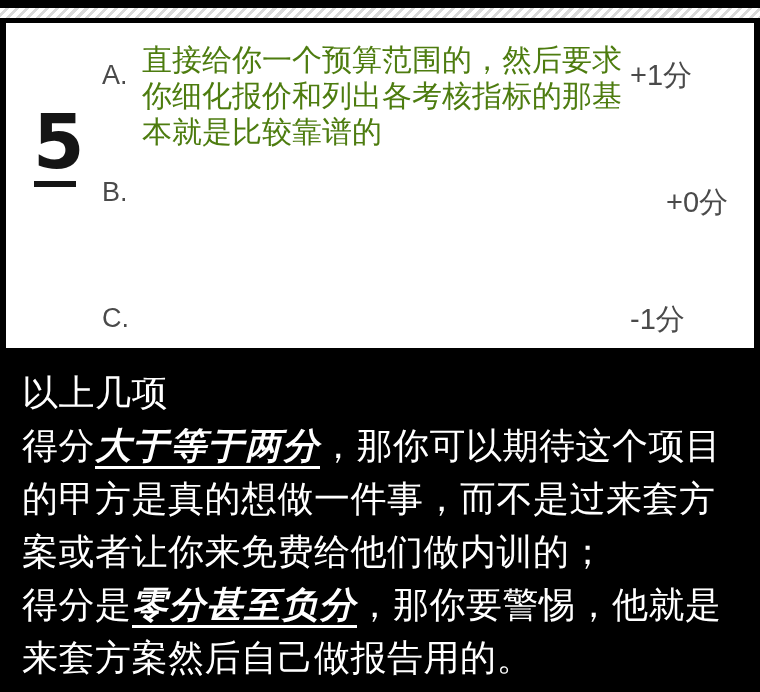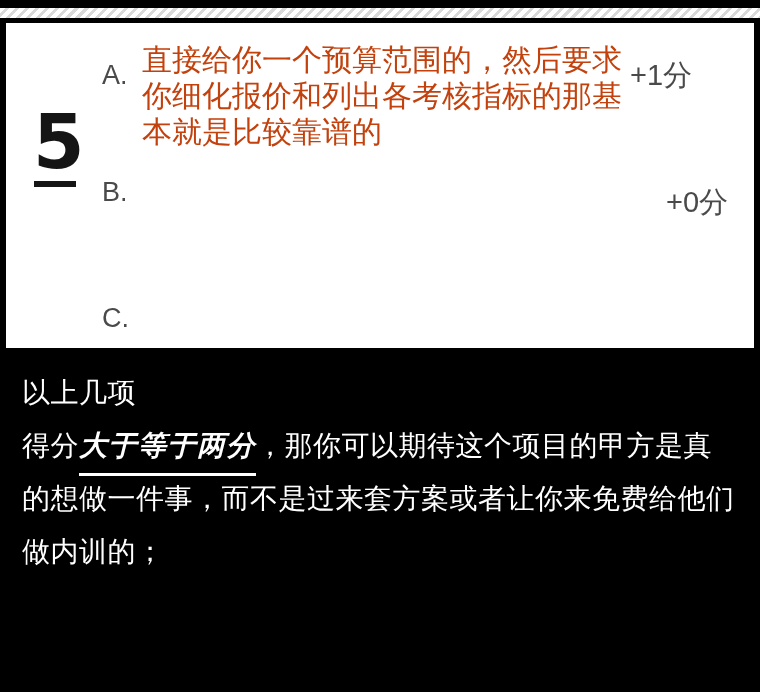--- a/index.html
+++ b/index.html
@@ -69,21 +69,21 @@
     left: 96px;
     font-size: 27px;
     color: #4a4a4a;
   }
   .opt-text {
     position: absolute;
     left: 136px;
     width: 500px;
     font-size: 30px;
     line-height: 36px;
-    color: #c2410c;
+    color: #4d7c0f;
     white-space: pre-line;
   }
   .opt-score {
     position: absolute;
     left: 624px;
     font-size: 29px;
     color: #4a4a4a;
   }
   .opt-a { top: 19px;  height: 115px; }
   .opt-a .opt-label { top: 18px; }
@@ -97,33 +97,33 @@
   
   .footer {
     position: absolute;
     top: 348px;
     left: 0;
     right: 0;
     bottom: 0;
     background: #000;
     padding: 18px 22px 0 22px;
     color: #ffffff;
-    font-size: 28px;
+    font-size: 36px;
     line-height: 53px;
     letter-spacing: 0.5px;
   }
   .footer p {
     margin: 0;
   }
   .em {
     font-weight: bold;
     font-style: italic;
     letter-spacing: 1.5px;
     border-bottom: 3px solid #ffffff;
-    padding-bottom: 12px;
+    padding-bottom: 0;
   }
 </style>
 </head>
 <body>
 
 <div class="page">
 
   <div class="ribbon"></div>
 
   <div class="card">
@@ -138,21 +138,23 @@
       <span class="opt-score">+1分</span>
     </div>
 
     <div class="opt opt-b">
       <span class="opt-label">B.</span>
       <span class="opt-score">+0分</span>
     </div>
 
     <div class="opt opt-c">
       <span class="opt-label">C.</span>
+      <span class="opt-score">-1分</span>
     </div>
   </div>
 
   <div class="footer">
     <p>以上几项</p>
     <p><span>得分</span><span class="em">大于等于两分</span><span>，那你可以期待这个项目的甲方是真的想做一件事，而不是过来套方案或者让你来免费给他们做内训的；</span></p>
+    <p><span>得分是</span><span class="em">零分甚至负分</span><span>，那你要警惕，他就是来套方案然后自己做报告用的。</span></p>
   </div>
 
 </div>
 
 </body></html>

